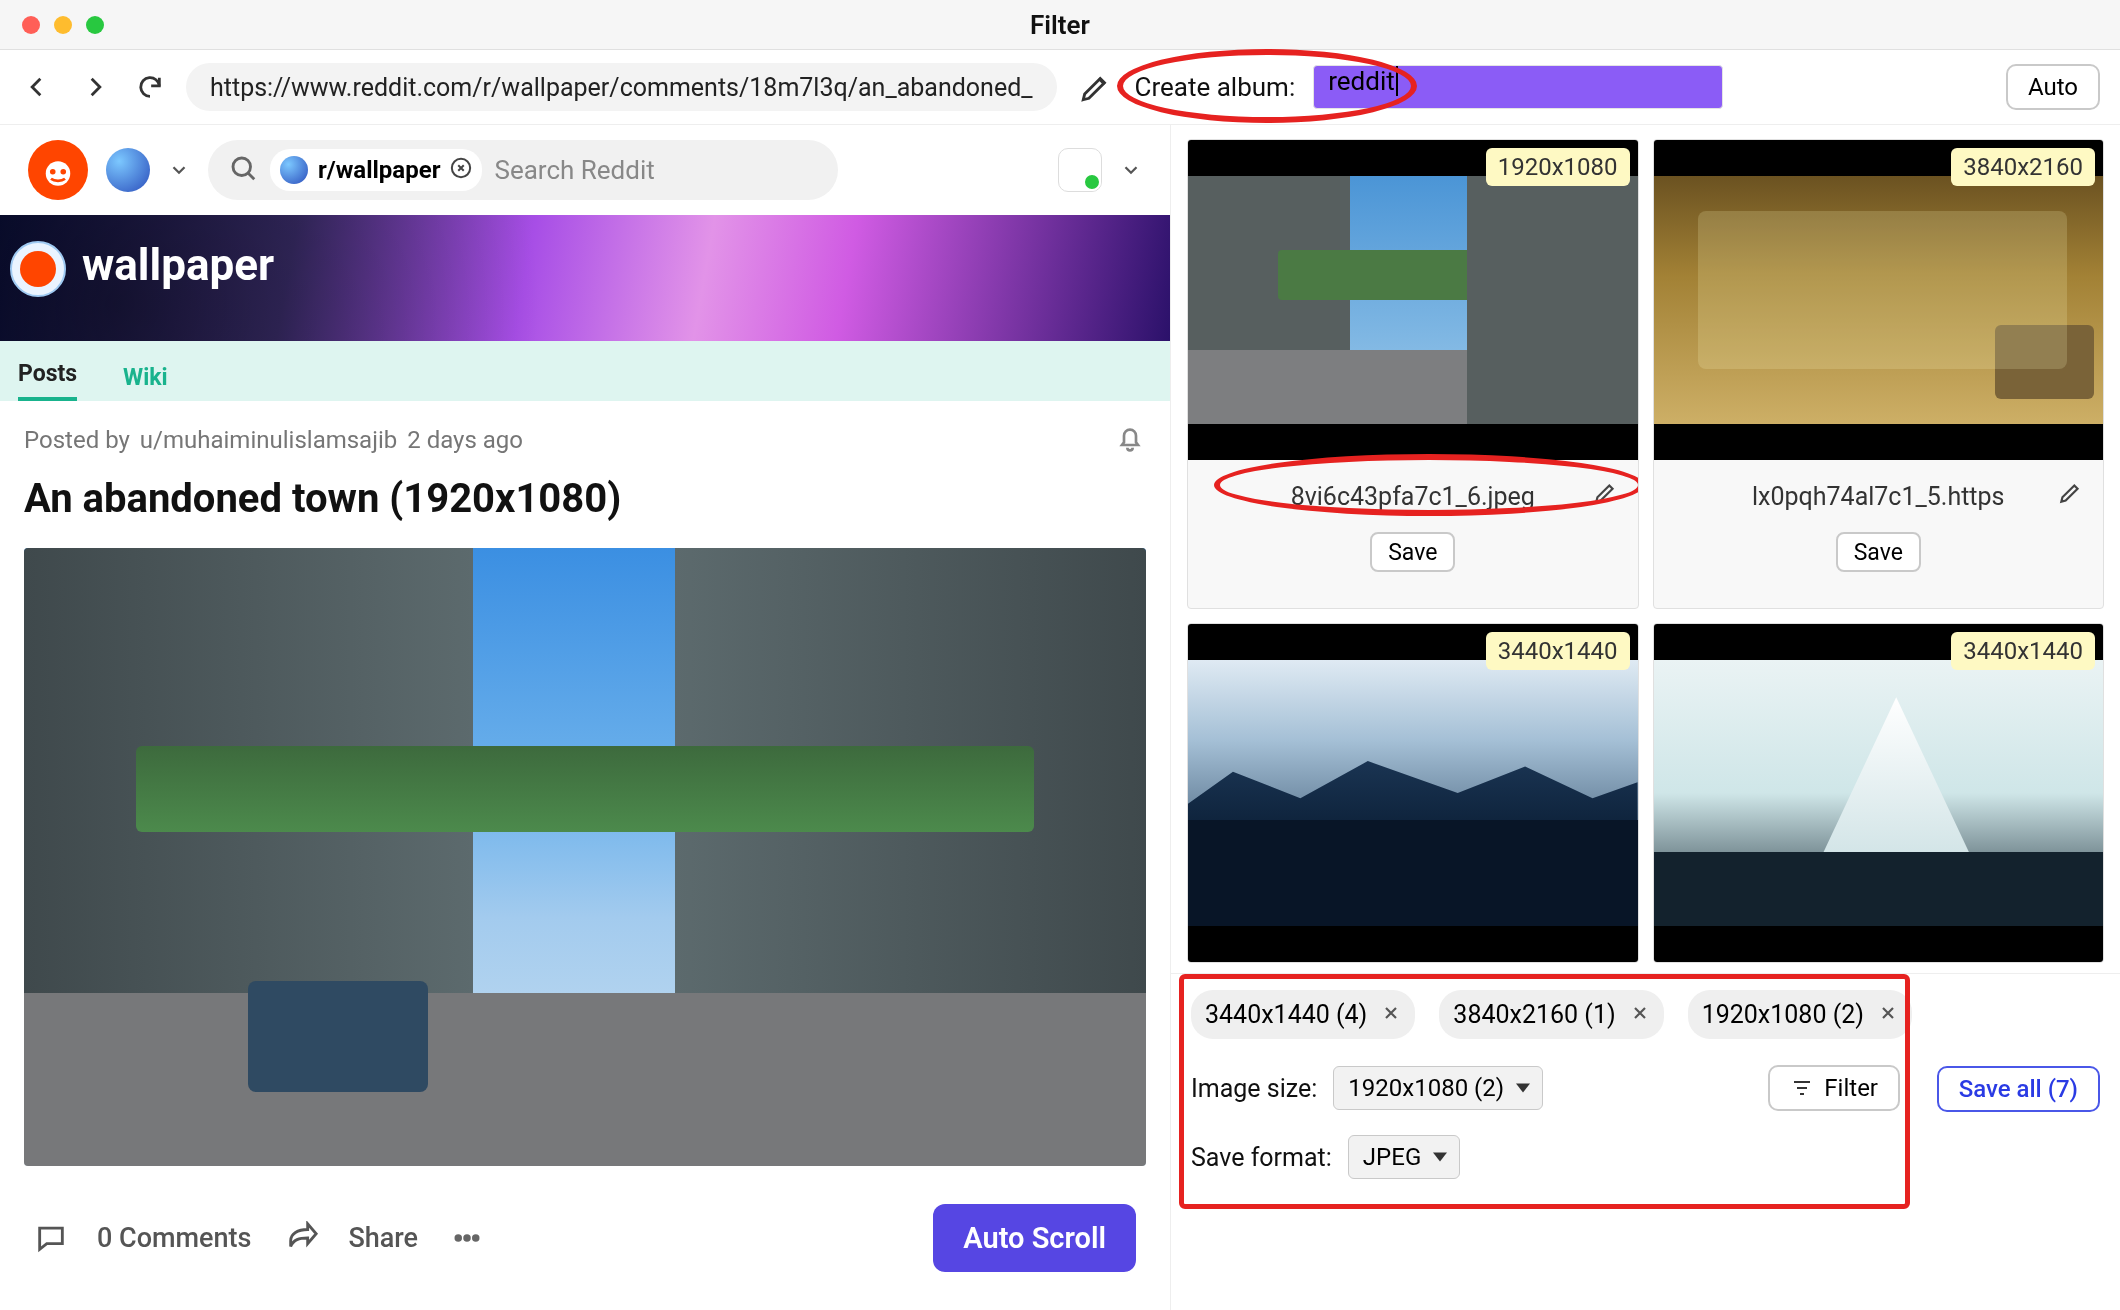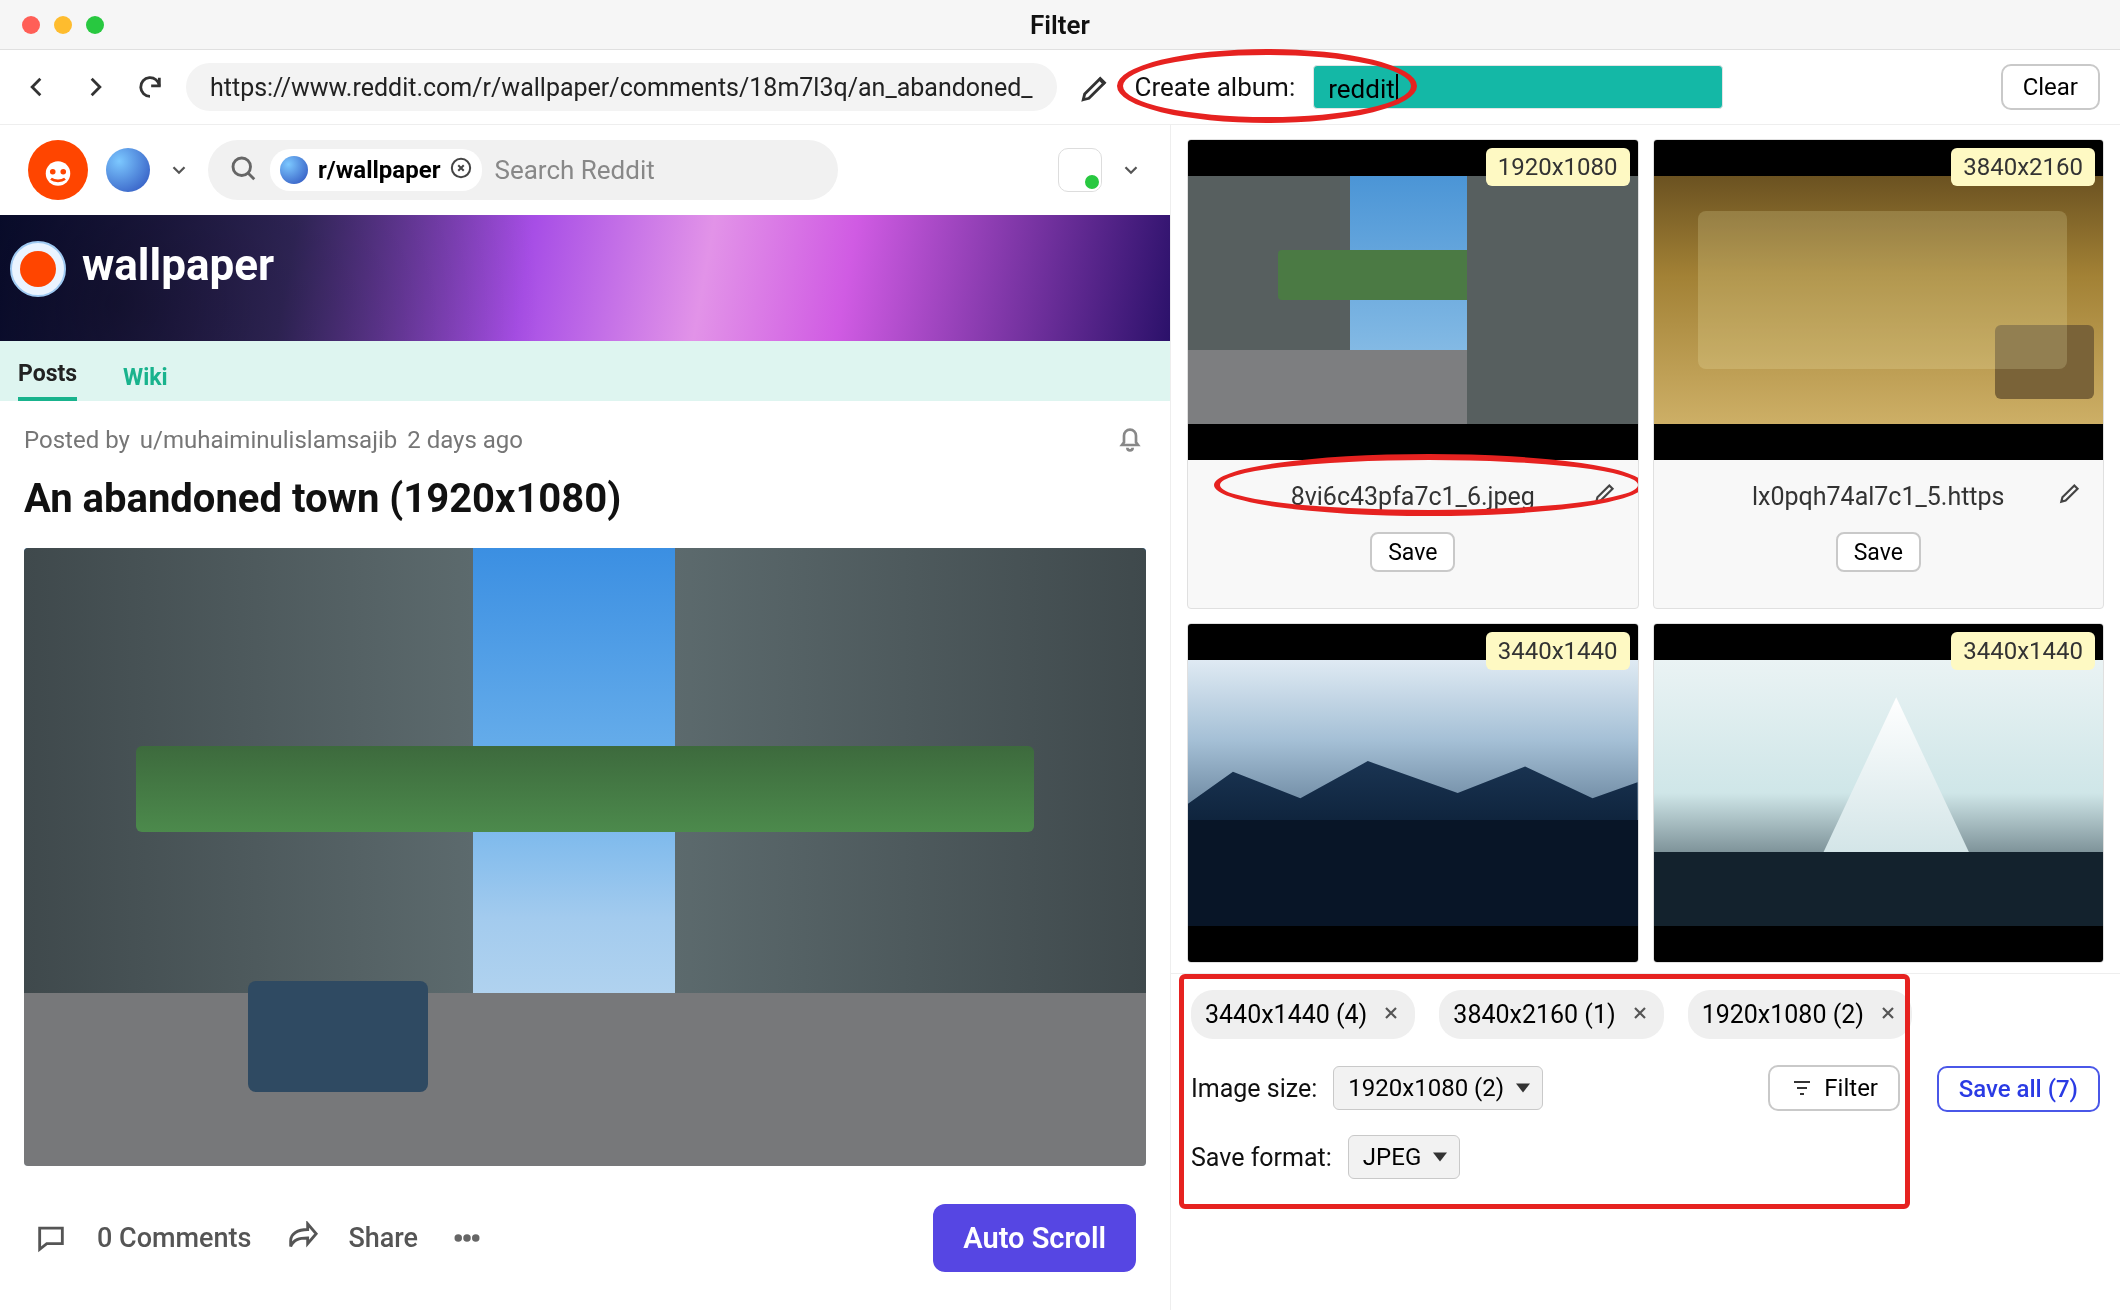--- a/index.html
+++ b/index.html
@@ -16,21 +16,21 @@
   .toolbar { height:75px; display:flex; align-items:center; padding:0 20px 0 24px; gap:22px; border-bottom:1px solid #eee; }
   .navbtns { display:flex; gap:28px; align-items:center; color:#333; }
   .navbtns svg { width:28px; height:28px; stroke:#333; stroke-width:2.4; fill:none; }
   .ico-btn { display:flex; align-items:center; justify-content:center; cursor:pointer; }
   .urlbar { flex:0 0 812px; height:48px; background:#f3f3f3; border-radius:24px; display:flex; align-items:center; padding:0 24px; font-size:25px; color:#222; }
   .urlbar span { white-space:nowrap; overflow:hidden; text-overflow:clip; }
   .paint-ico svg { width:34px; height:34px; stroke:#333; stroke-width:2; fill:none; }
 
   .album-area { display:flex; align-items:center; gap:18px; position:relative; }
   .album-label { font-size:26px; color:#111; }
-  .album-input { width:410px; height:44px; background:#14b8a6; border:1px solid #e4e4e4; border-radius:4px; padding:8px 14px; font-size:26px; }
+  .album-input { width:410px; height:44px; background:#8b5cf6; border:1px solid #e4e4e4; border-radius:4px; padding:0 14px; font-size:26px; }
   .album-input span.caret { border-right:2px solid #000; padding-right:1px; }
   .ann-ellipse { position:absolute; border:6px solid #e62220; border-radius:50%; pointer-events:none; }
   .spacer { flex:1; }
   .btn { height:46px; padding:0 20px; border:2px solid #c9c9c9; border-radius:10px; background:#fff; font-size:24px; cursor:pointer; display:flex; align-items:center; gap:10px; }
   .btn.sm { height:40px; padding:0 16px; font-size:23px; border-radius:8px; }
   .btn.blue { border-color:#4a57e8; color:#2a3be4; font-weight:500; }
   .btn.pri { background:#5646e3; color:#fff; border:none; border-radius:12px; height:68px; padding:0 30px; font-size:29px; font-weight:600; }
 
   
   .main { display:flex; height:calc(100% - 125px); }
@@ -178,21 +178,21 @@
   <div class="album-area">
     <span class="album-label">Create album:</span>
     <div class="album-input">
       <span><span>reddit</span><span class="caret"></span></span>
     </div>
     <div class="ann-ellipse" style="left:-18px;top:-16px;width:300px;height:74px;"></div>
   </div>
 
   <div class="spacer"></div>
   <button class="btn">
-      <span>Clear</span>
+      <span>Auto</span>
     </button>
 </div>
 
 <div class="main">
 
   <div class="left">
     <div class="reddit-head">
       <div class="rlogo">
         <svg viewBox="0 0 24 24">
             <circle cx="12" cy="14" r="7" fill="#fff"></circle>

